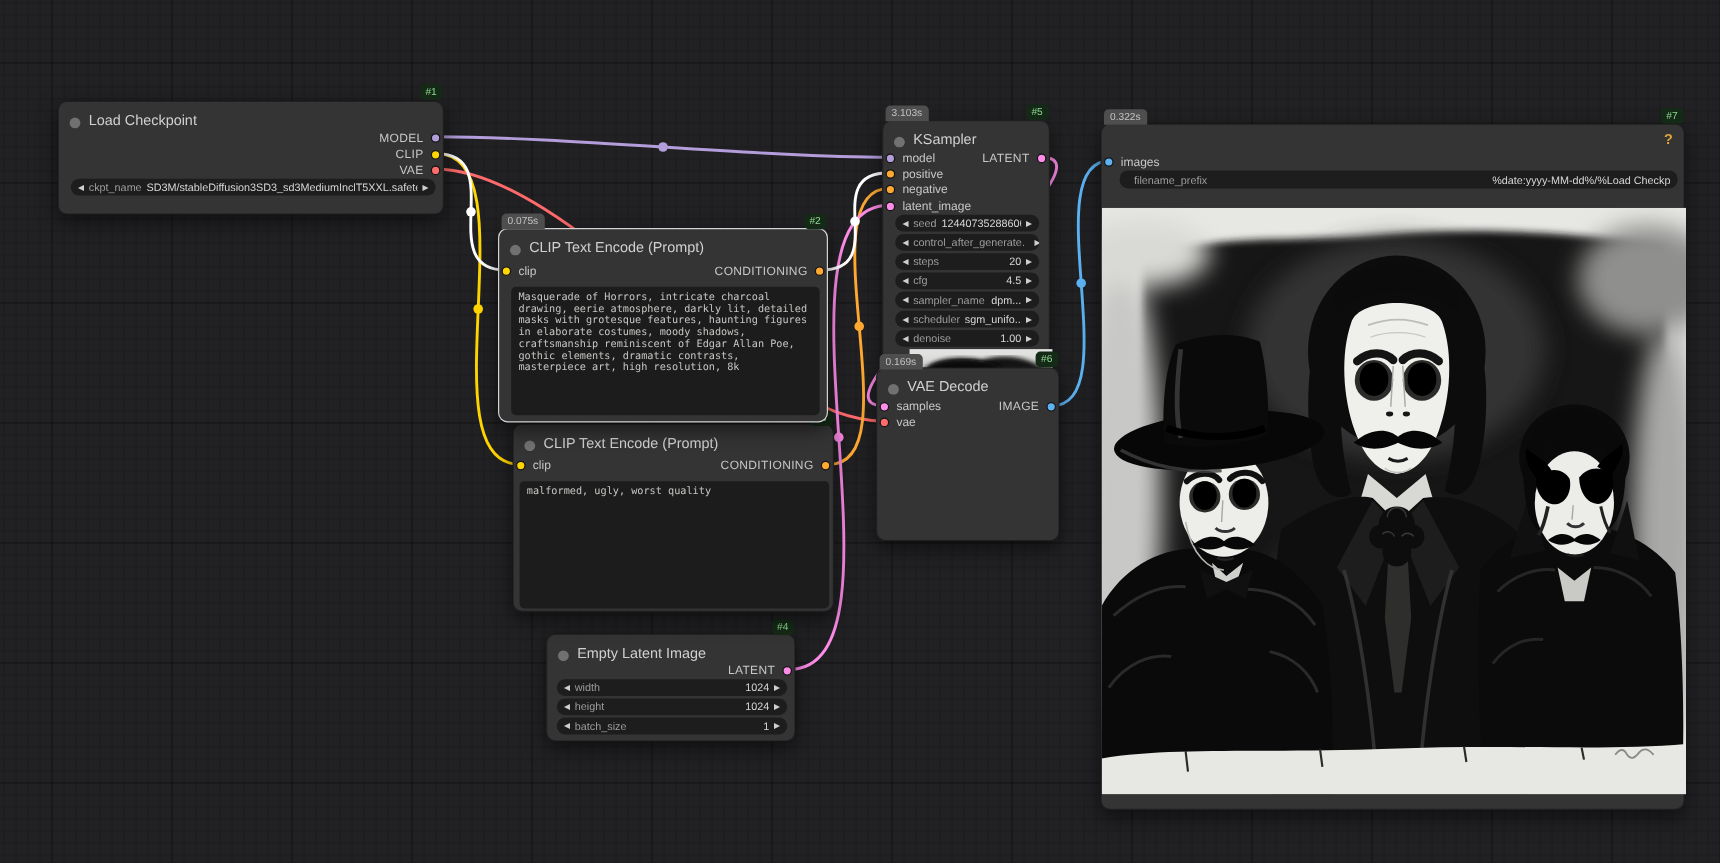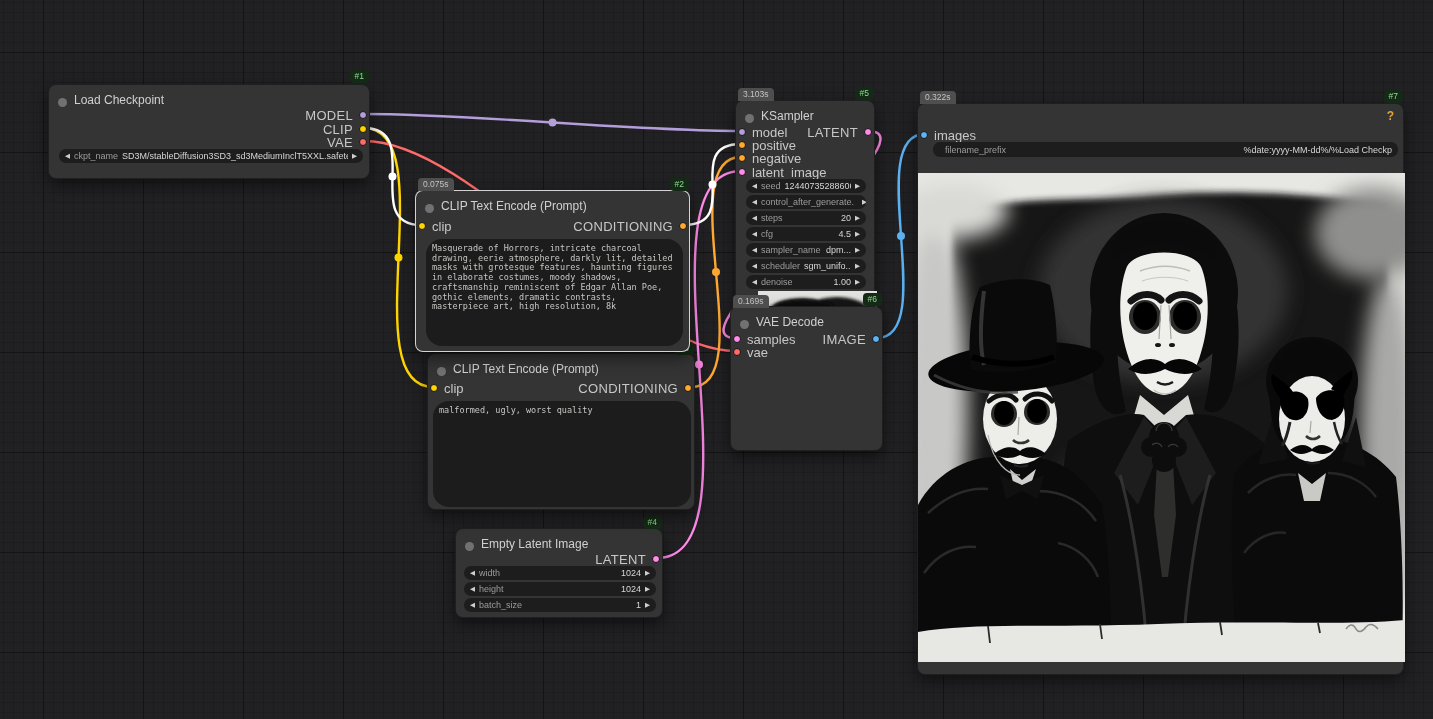--- a/index.html
+++ b/index.html
@@ -30,35 +30,35 @@
   }
   .cdot { width:9px; height:9px; border-radius:50%; background:#7d7d7d; flex:0 0 auto; opacity:.85; }
   .tbadge {
     position:absolute; top:-13px; left:2px; background:#4e4e4e; color:#c3c3c3;
     font-size:8.5px; padding:1px 5px 2px; border-radius:4px 4px 0 0; line-height:10px;
   }
   .ibadge {
     position:absolute; top:-13px; right:0; background:#152a16; color:#8fd792;
     font-size:8.5px; padding:1px 5px 2px; border-radius:4px; line-height:10px;
   }
-  .port { position:absolute; display:flex; align-items:center; gap:6px; height:12px; font-size:13px; color:#c7c7c7; white-space:nowrap; }
+  .port { position:absolute; display:flex; align-items:center; gap:6px; height:12px; font-size:10px; color:#c7c7c7; white-space:nowrap; }
   .port.in  { left:2px; }
   .port.out { right:2px; flex-direction:row-reverse; letter-spacing:.3px; }
   .pdot { width:8px; height:8px; border-radius:50%; background:#888; border:1px solid #141414; flex:0 0 auto; }
   .widget {
     position:absolute; height:14px; background:#1d1d1d; border-radius:7px;
     display:flex; align-items:center; font-size:9px; color:#9c9c9c;
     padding:0 6px; gap:4px; overflow:hidden; white-space:nowrap;
   }
   .widget .arr { font-size:6.5px; color:#cfcfcf; flex:0 0 auto; font-style:normal; }
   .widget .wl { flex:0 0 auto; }
   .widget .wv { flex:1 1 auto; text-align:right; color:#d6d6d6; overflow:hidden; }
   .widget .wv.lft { text-align:left; color:#d6d6d6; }
   .ta {
-    position:absolute; background:#1c1c1c; border-radius:16px; padding:5px 6px;
+    position:absolute; background:#1c1c1c; border-radius:4px; padding:5px 6px;
     font-family:"DejaVu Sans Mono", monospace; font-size:8.5px; line-height:9.7px;
     color:#c6c6c4; white-space:pre-wrap; word-break:break-word; overflow:hidden;
   }
   .help { position:absolute; right:9px; top:5px; color:#dia; color:#dfa43a; font-size:12px; font-weight:bold; }
   .imgwrap { position:absolute; overflow:hidden; background:#101010; }
   .imgwrap svg { display:block; }
 </style>
 </head>
 <body>
 

